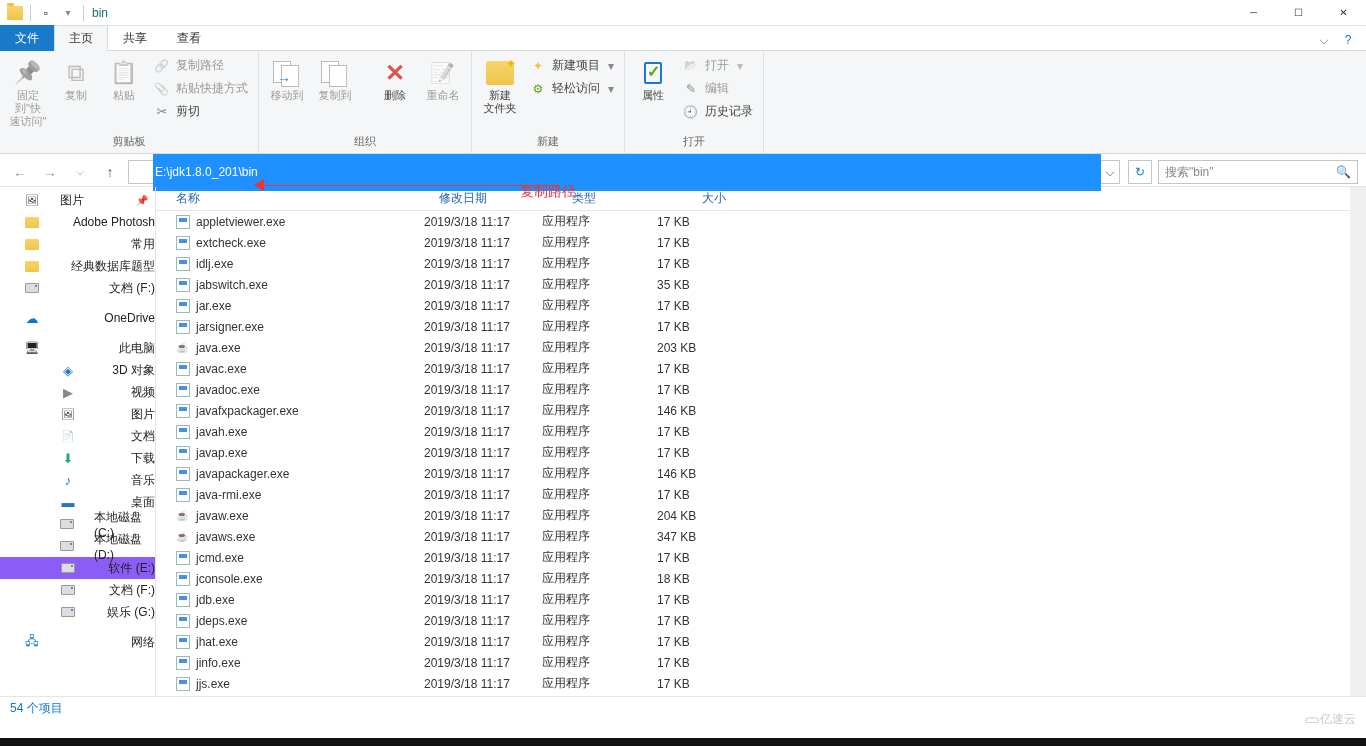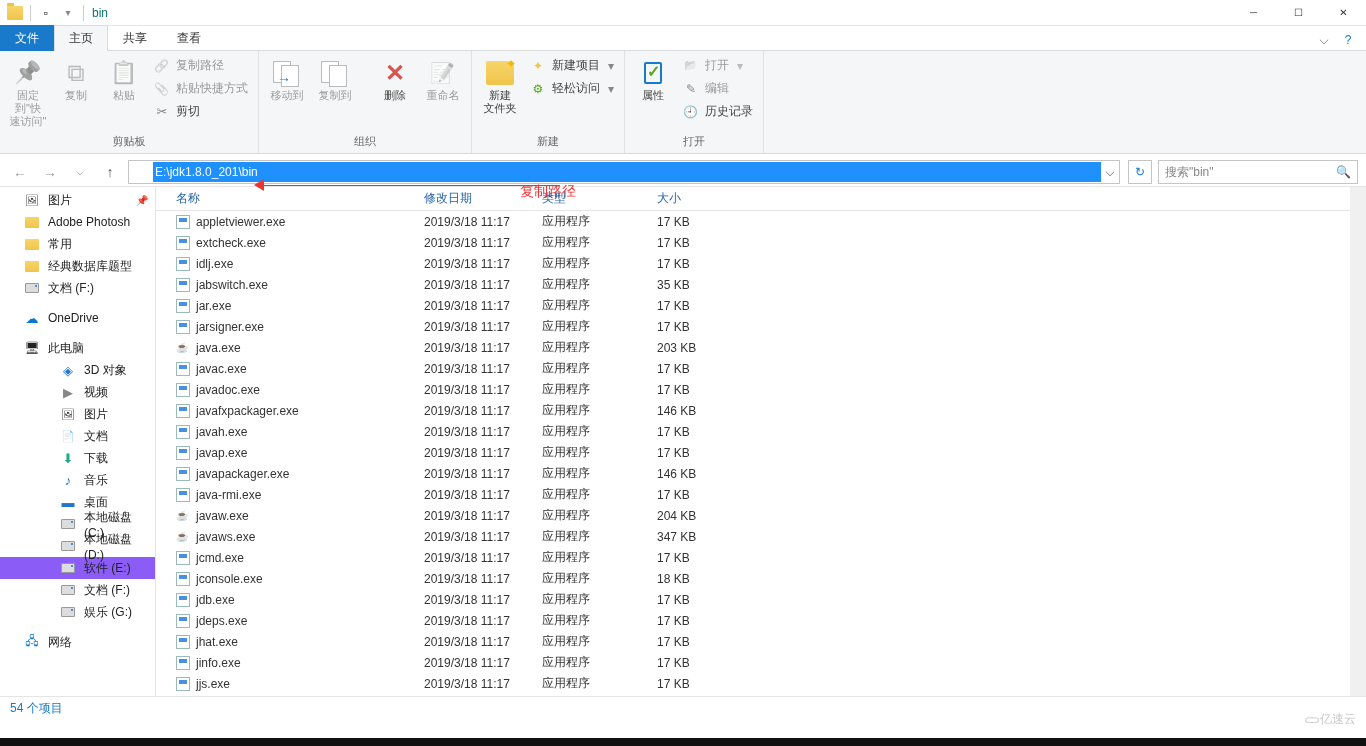--- a/index.html
+++ b/index.html
@@ -64,36 +64,36 @@
 .ico-moveto2::after { content: ""; position: absolute; width: 16px; height: 20px; background: #fff; border: 1px solid #bbb; left: 8px; top: 6px; }
 .ico-arrow-blue { position: absolute; left: 4px; top: 10px; color: #1979ca; font-size: 14px; }
 
 
 .nav-row { height: 32px; display: flex; align-items: center; padding: 10px 8px 6px; gap: 6px; }
 .nav-btn { width: 24px; height: 24px; display: flex; align-items: center; justify-content: center; color: #999; font-size: 14px; }
 .nav-btn.active { color: #555; }
 .address { flex: 1; height: 24px; border: 1px solid #c5c5c5; display: flex; align-items: center; background: #fff; position: relative; }
 .address .folder-mini { width: 20px; height: 20px; display: flex; align-items: center; justify-content: center; margin: 0 2px; }
 .address .folder-mini .folder-ico { width: 14px; height: 12px; }
-.address input { flex: 1; border: none; outline: none; height: 20px; padding: 0 2px; background: #1e90ff; color: #fff; font-size: 12px; }
+.address input { flex: 1; border: none; outline: none; height: 37px; padding: 0 2px; background: #1e90ff; color: #fff; font-size: 12px; }
 .address .drop { width: 18px; text-align: center; color: #555; }
 .refresh-btn { width: 24px; height: 24px; border: 1px solid #c5c5c5; display: flex; align-items: center; justify-content: center; color: #1979ca; margin-left: 2px; }
 .search { width: 200px; height: 24px; border: 1px solid #c5c5c5; display: flex; align-items: center; padding: 0 6px; color: #888; }
 .search .mag { margin-left: auto; color: #888; }
 
 
 .annotation-arrow { position: absolute; top: 177px; left: 260px; width: 300px; height: 20px; pointer-events: none; }
 .annotation-line { position: absolute; top: 8px; left: 0; right: 0; height: 1px; background: #e33; }
 .annotation-head { position: absolute; left: -6px; top: 2px; width: 0; height: 0; border-top: 6px solid transparent; border-bottom: 6px solid transparent; border-right: 10px solid #e33; }
 .annotation-text { position: absolute; top: 183px; left: 520px; color: #e33; font-size: 14px; }
 
 
 .main { height: 510px; display: flex; border-top: 1px solid #e5e5e5; }
 .sidebar { width: 156px; border-right: 1px solid #e5e5e5; overflow-y: auto; padding-top: 2px; position: relative; }
-.sb-item { display: flex; align-items: center; height: 22px; padding-left: 24px; gap: 8px; color: #222; }
+.sb-item { display: flex; align-items: center; height: 22px; padding-left: 24px; gap: 20px; color: #222; justify-content: space-between; }
 .sb-item.l2 { padding-left: 60px; }
 .sb-item.sel { background: #8b5cf6; }
 .sb-item .pin { margin-left: auto; margin-right: 6px; color: #888; font-size: 10px; }
 .sb-ico { width: 16px; height: 16px; display: inline-flex; align-items: center; justify-content: center; font-size: 13px; }
 .sb-folder { width: 14px; height: 11px; background: linear-gradient(#f7d56a,#f0c44a); border-radius: 1px; display: inline-block; }
 .sb-drive { width: 14px; height: 10px; background: #ddd; border: 1px solid #999; border-radius: 1px; display: inline-block; position: relative; }
 .sb-drive::after { content: ""; position: absolute; right: 1px; top: 1px; width: 2px; height: 2px; background: #4a90e2; }
 .sb-pc::before { content: "🖥"; font-size: 12px; }
 .sb-onedrive::before { content: "☁"; color: #0078d4; font-size: 13px; }
 .sb-net::before { content: "🖧"; font-size: 12px; color: #0078d4; }
@@ -104,21 +104,21 @@
 .sb-desk::before { content: "▬"; color: #27c; }
 .sb-vid::before { content: "▶"; color: #888; }
 .sb-3d::before { content: "◈"; color: #27c; }
 
 .sidebar::-webkit-scrollbar { width: 16px; }
 .sidebar::-webkit-scrollbar-thumb { background: #c1c1c1; }
 .sidebar::-webkit-scrollbar-button { height: 16px; background: #f0f0f0; }
 
 
 .files { flex: 1; display: flex; flex-direction: column; position: relative; }
-.file-header { height: 24px; display: flex; align-items: center; border-bottom: 1px solid #e5e5e5; color: #2864a8; }
+.file-header { height: 24px; display: flex; align-items: center; border-bottom: 1px solid #e5e5e5; color: #2864a8; gap: 15px; }
 .col { padding: 0 8px; overflow: hidden; white-space: nowrap; text-overflow: ellipsis; }
 .col-name { width: 260px; padding-left: 20px; }
 .col-date { width: 118px; }
 .col-type { width: 115px; }
 .col-size { width: 78px; padding-right: 16px; }
 .file-body { flex: 1; overflow-y: auto; }
 .file-row { height: 21px; display: flex; align-items: center; color: #333; }
 .file-row .col-name { display: flex; align-items: center; gap: 6px; }
 .exe-ico { width: 14px; height: 14px; background: #fff; border: 1px solid #9bb; display: inline-block; position: relative; }
 .exe-ico::after { content: ""; position: absolute; left: 2px; top: 2px; width: 8px; height: 4px; background: #4a90e2; }

